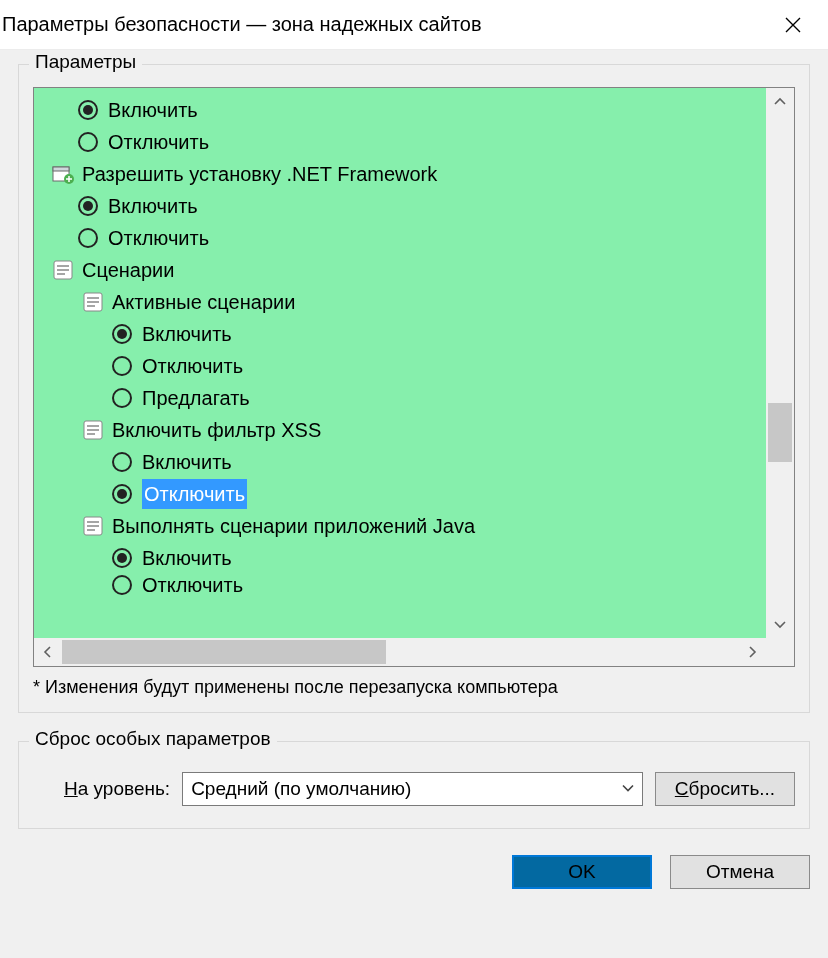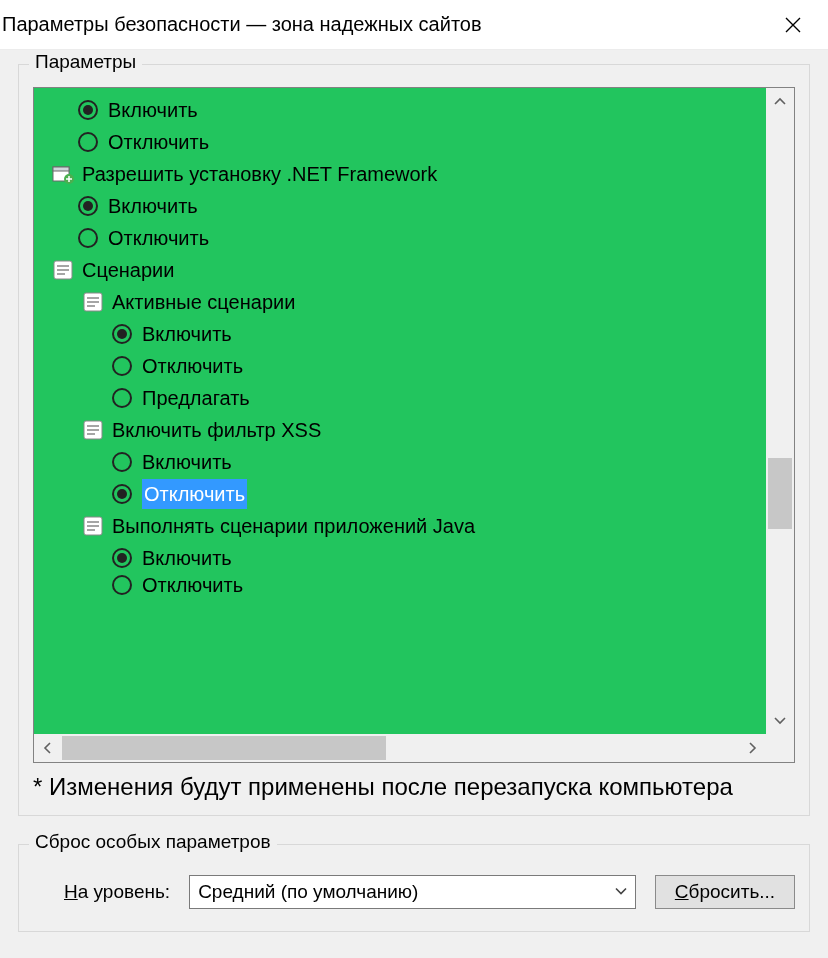--- a/index.html
+++ b/index.html
@@ -42,23 +42,23 @@
   }
   .groupbox-title {
     position:absolute;
     top:-14px;
     left:10px;
     background:#f0f0f0;
     padding:0 6px;
     font-size:19px;
   }
   .settings-box {
-    background:#22c55e;
+    background:#86efac;
     border:1px solid #828282;
-    height: 676px;
+    height: 580px;
     position:relative;
     overflow:hidden;
   }
   .tree-wrap {
     position:absolute;
     left:0; top:0; right:28px; bottom:28px;
     overflow:hidden;
   }
   .tree {
     padding: 6px 4px 0 18px;
@@ -121,25 +121,25 @@
     display:flex;
   }
   .htrack { flex:1; position:relative; }
   .hthumb {
     position:absolute; top:2px; bottom:2px;
     background:#c7c7c7;
   }
   .corner { position:absolute; right:0;bottom:0;width:28px;height:28px;background:#f0f0f0;}
   .note {
     margin-top:10px;
-    font-size:24px;
+    font-size:18px;
   }
   .reset-box { margin-top:28px; padding-bottom:22px;padding-left:45px;}
   .reset-row {
-    display:flex; align-items:center; gap:19px;
+    display:flex; align-items:center; gap:12px;
     margin-top:8px;
   }
   .lbl { font-size:19px; }
   .ul { text-decoration: underline; }
   .combo {
     flex:1;
     height:34px;
     background:#fff;
     border:1px solid #7a7a7a;
     display:flex; align-items:center;

